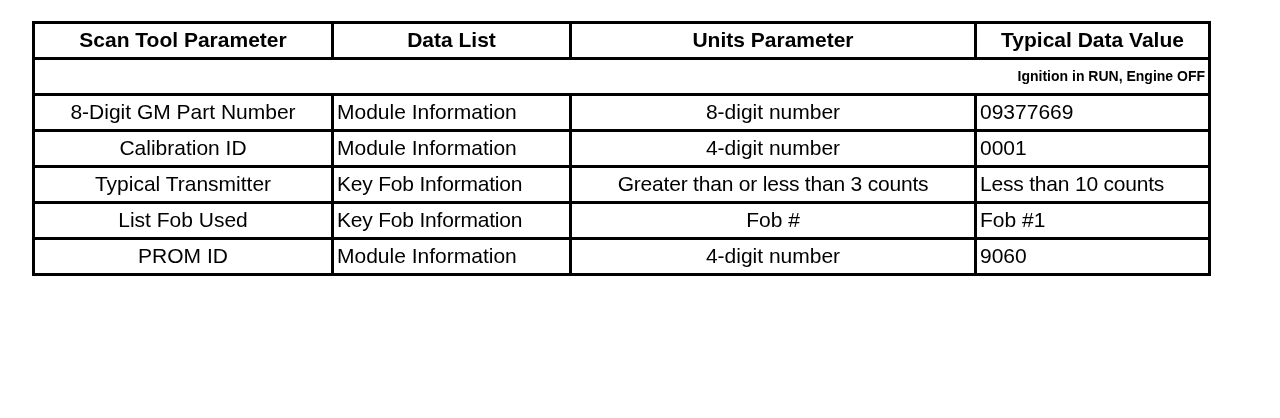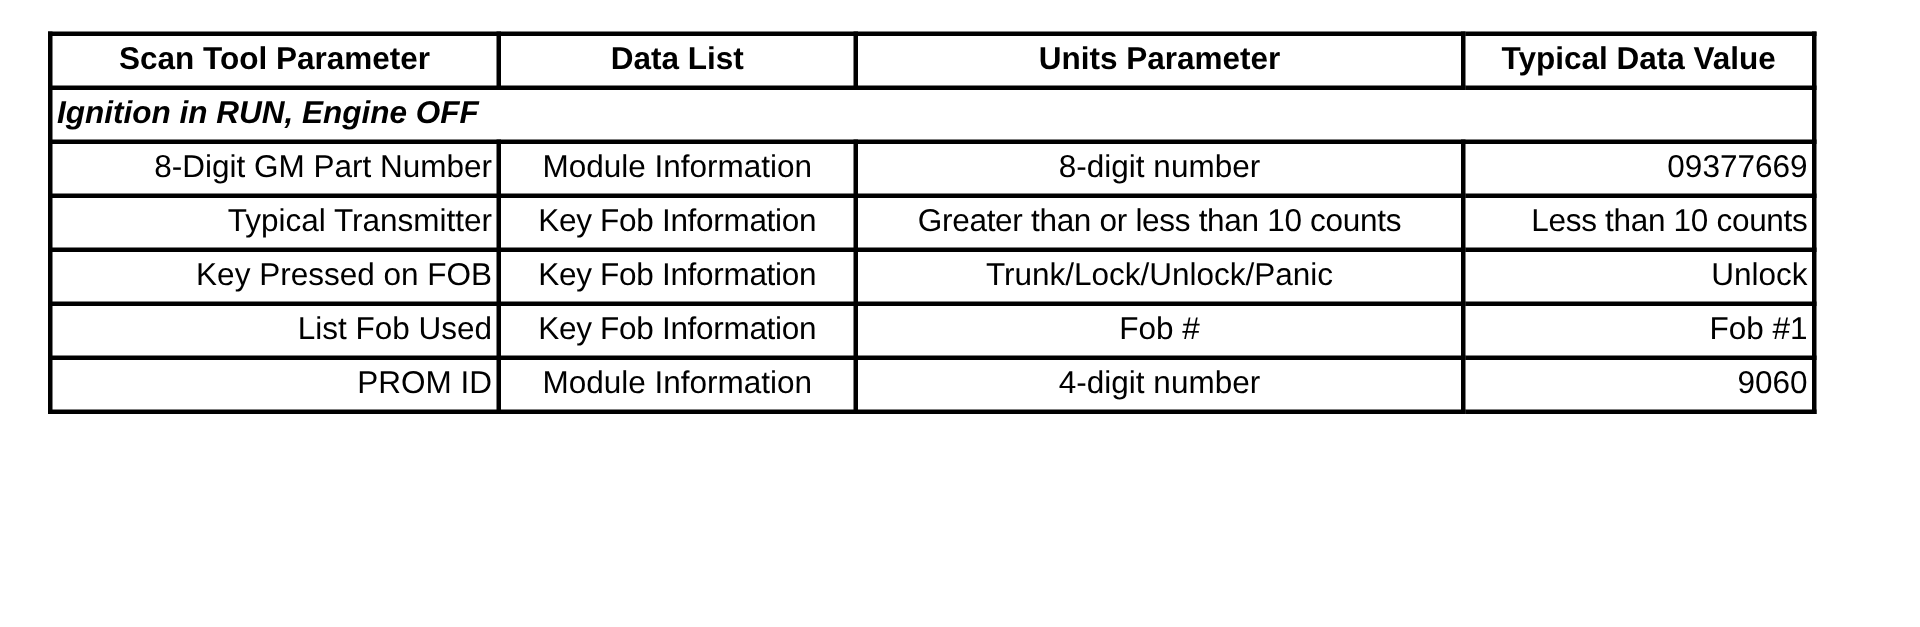--- a/index.html
+++ b/index.html
@@ -46,30 +46,29 @@
   table.scan-table th {
     font-weight: bold;
     text-align: center;
   }
   
   col.c1 { width: 299px; }
   col.c2 { width: 238px; }
   col.c3 { width: 405px; }
   col.c4 { width: 234px; }
 
-  td.param   { text-align: right;  padding-left: 6px; }
-  td.datalist{ text-align: center; }
+  td.param   { text-align: center;  padding-left: 6px; }
+  td.datalist{ text-align: left; }
   td.units   { text-align: center; }
-  td.value   { text-align: right; margin-top: 24px; }
+  td.value   { text-align: left; margin-top: 24px; }
 
   tr.section td {
-    text-align: left;
+    text-align: right;
     font-weight: bold;
-    font-size: 21px;
-    font-style: italic;
+    font-size: 14px;
   }
   td.tight {
     padding-left: 0;
     padding-right: 0;
     letter-spacing: -0.2px;
   }
 </style>
 </head>
 <body>
 
@@ -95,34 +94,34 @@
         <td colspan="4">Ignition in RUN, Engine OFF</td>
       </tr>
 
       <tr>
         <td class="param">8-Digit GM Part Number</td>
         <td class="datalist">Module Information</td>
         <td class="units">8-digit number</td>
         <td class="value">09377669</td>
       </tr>
 
+      <tr>
+        <td class="param">Calibration ID</td>
+        <td class="datalist">Module Information</td>
+        <td class="units">4-digit number</td>
+        <td class="value">0001</td>
+      </tr>
 
       <tr>
         <td class="param">Typical Transmitter</td>
         <td class="datalist tight">Key Fob Information</td>
-        <td class="units tight">Greater than or less than 10 counts</td>
+        <td class="units tight">Greater than or less than 3 counts</td>
         <td class="value tight">Less than 10 counts</td>
       </tr>
 
-      <tr>
-        <td class="param">Key Pressed on FOB</td>
-        <td class="datalist tight">Key Fob Information</td>
-        <td class="units">Trunk/Lock/Unlock/Panic</td>
-        <td class="value">Unlock</td>
-      </tr>
 
       <tr>
         <td class="param">List Fob Used</td>
         <td class="datalist tight">Key Fob Information</td>
         <td class="units">Fob #</td>
         <td class="value">Fob #1</td>
       </tr>
 
 
       <tr>

